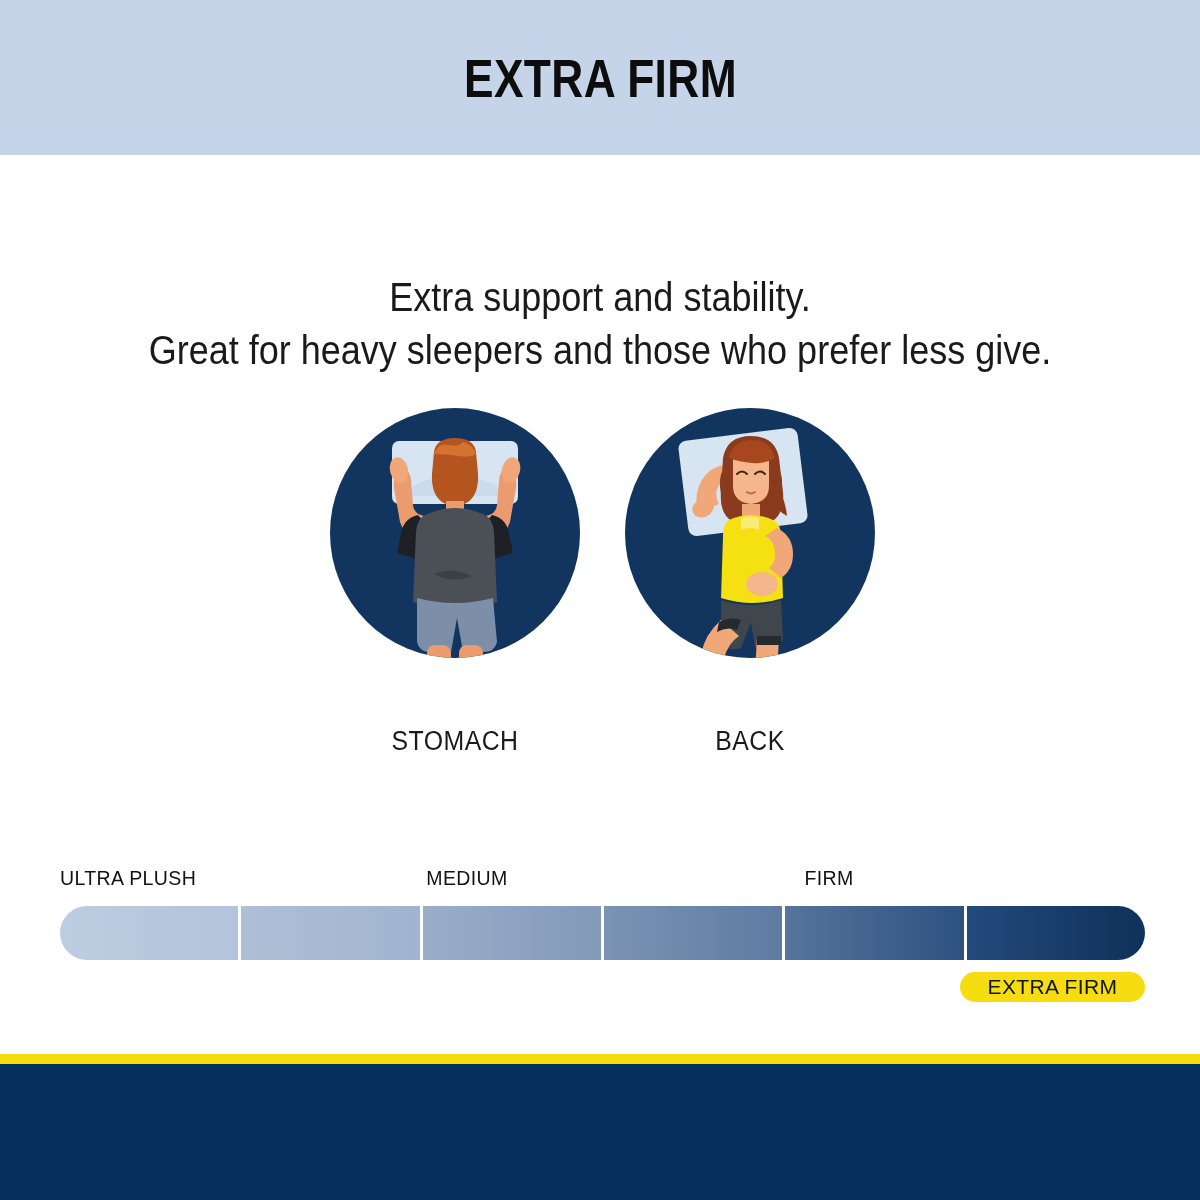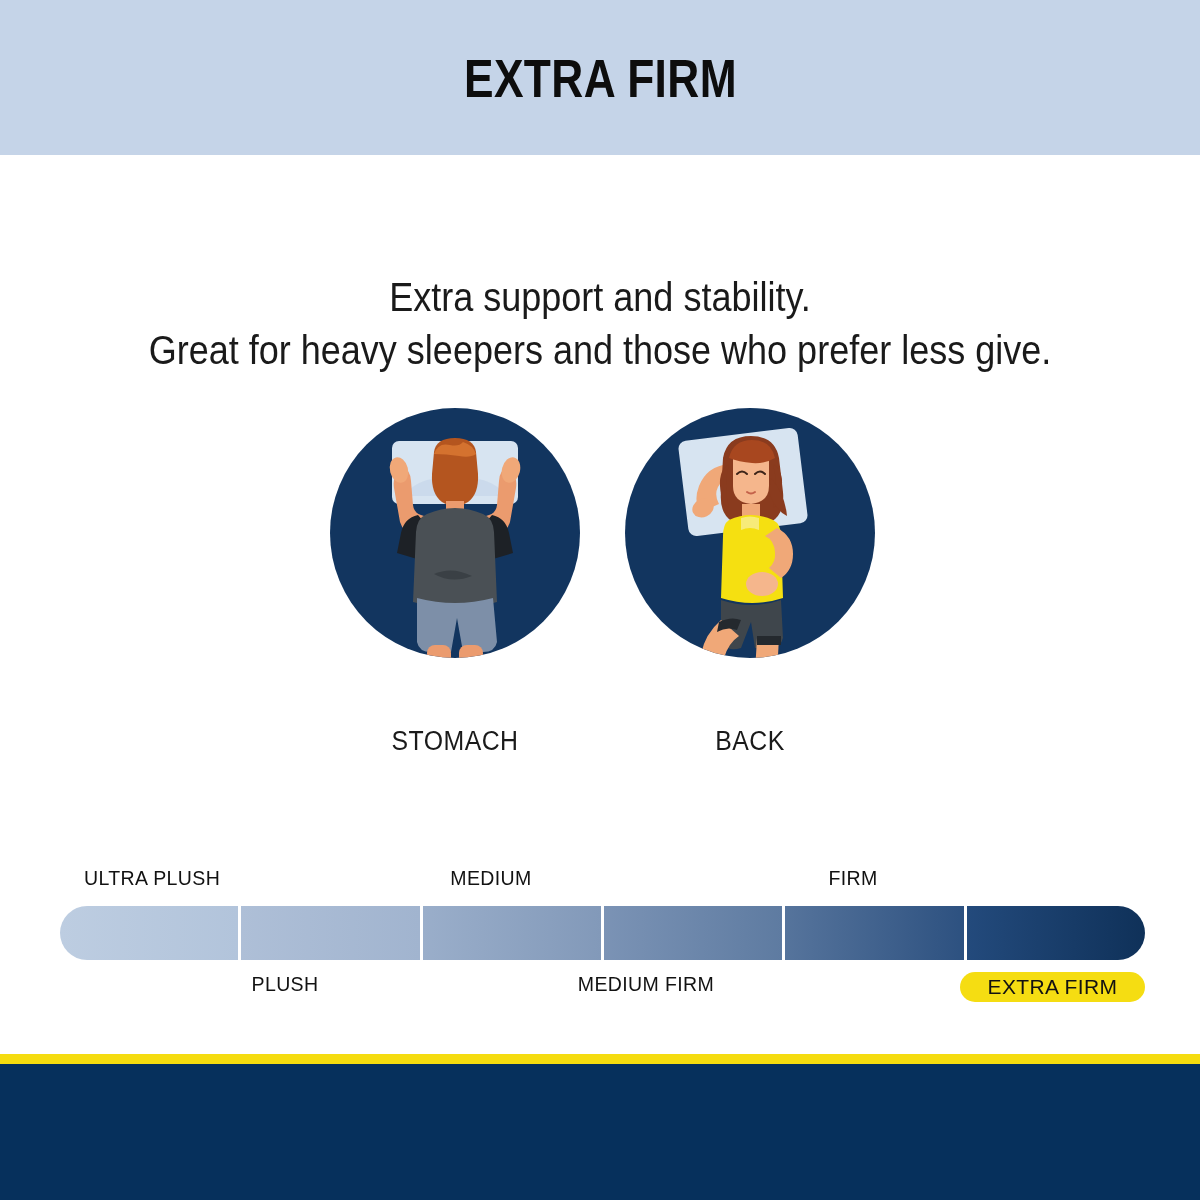--- a/index.html
+++ b/index.html
@@ -49,21 +49,21 @@
     transform:scaleX(0.92); transform-origin:center;
   }
   .label-stomach { left:330px; width:250px; }
   .label-back    { left:625px; width:250px; }
 
   
   .scale { position:absolute; left:60px; top:866px; width:1085px; height:140px; }
   .scale-top-labels, .scale-bottom-labels {
     position:absolute; left:0; width:1085px; height:32px;
   }
-  .scale-top-labels { top:0;margin-left:24px; }
+  .scale-top-labels { top:0; }
   .scale-bottom-labels { top:106px; }
   .scale-label {
     position:absolute; font-size:21px; font-weight:400; color:#121212;
     letter-spacing:0.4px; white-space:nowrap;
     transform:scaleX(0.93); transform-origin:left center;
   }
   .scale-label.center { transform:scaleX(0.93) translateX(-50%); transform-origin:left center; }
 
   .scale-bar {
     position:absolute; left:0; top:40px; width:1085px; height:54px;
@@ -211,24 +211,20 @@
 
   <div class="scale-bar">
     <div class="seg" style="background:linear-gradient(90deg,#bdcde1,#b2c4db);"></div>
     <div class="seg" style="background:linear-gradient(90deg,#aebfd7,#a1b4cf);"></div>
     <div class="seg" style="background:linear-gradient(90deg,#9aaeca,#8299b9);"></div>
     <div class="seg" style="background:linear-gradient(90deg,#7b93b5,#5e7ba1);"></div>
     <div class="seg" style="background:linear-gradient(90deg,#56749c,#2d5180);"></div>
     <div class="seg" style="background:linear-gradient(90deg,#234a7c,#0f3159);"></div>
   </div>
 
-  <div class="scale-bottom-labels">
-    <div class="scale-label center" style="left:225px;">PLUSH</div>
-    <div class="scale-label center" style="left:586px;">MEDIUM FIRM</div>
-  </div>
 
   <div class="badge" style="left:900px; width:185px;">EXTRA FIRM</div>
 </div>
 
 <div class="yellow-stripe"></div>
 <div class="footer">
   
 </div>
 
 </body></html>

